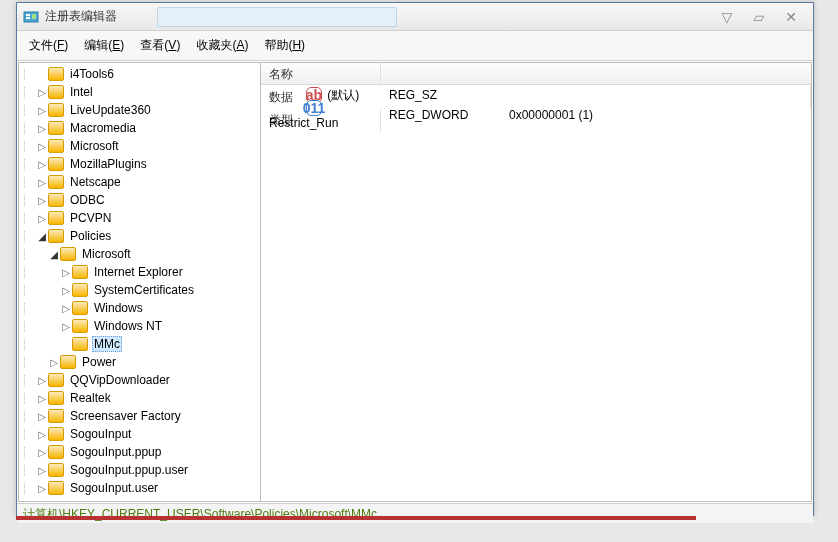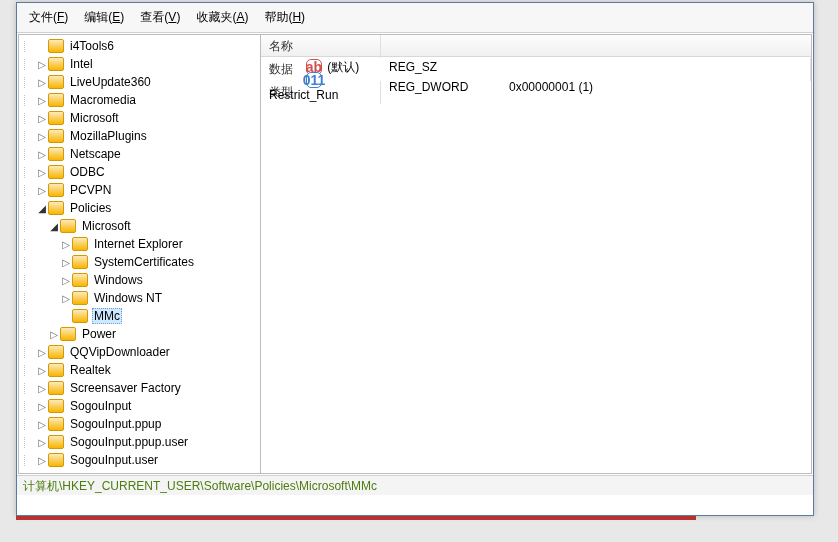--- a/index.html
+++ b/index.html
@@ -38,20 +38,36 @@
 .tree::-webkit-scrollbar { width: 16px; height: 16px; }
 .tree::-webkit-scrollbar-thumb { background: #c8c8c8; border: 1px solid #a0a0a0; }
 .tree::-webkit-scrollbar-track { background: #f0f0f0; }
 .bottom-edge { position: absolute; left: 16px; top: 516px; width: 680px; height: 4px; background: #b83232; }
 </style>
 </head>
 <body>
 
 <div class="window">
 
+  <div class="titlebar">
+    <svg class="appicon" viewBox="0 0 16 16">
+        <rect x="1" y="3" width="14" height="10" fill="#4da6d8" stroke="#2b7aa8"></rect>
+        <rect x="3" y="5" width="4" height="2" fill="#fff"></rect>
+        <rect x="3" y="8" width="4" height="2" fill="#fff"></rect>
+        <rect x="9" y="5" width="4" height="5" fill="#9fe080"></rect>
+      </svg>
+    <span class="title">注册表编辑器</span>
+    <div class="ghost"></div>
+    <div class="spacer"></div>
+    <div class="winbtns">
+      <span>▽</span>
+      <span>▱</span>
+      <span>✕</span>
+    </div>
+  </div>
 
   <div class="menubar" id="menubar">
       <div class="menu">文件(<u>F</u>)</div>
       <div class="menu">编辑(<u>E</u>)</div>
       <div class="menu">查看(<u>V</u>)</div>
       <div class="menu">收藏夹(<u>A</u>)</div>
       <div class="menu">帮助(<u>H</u>)</div>
     </div>
 
   <div class="content">

